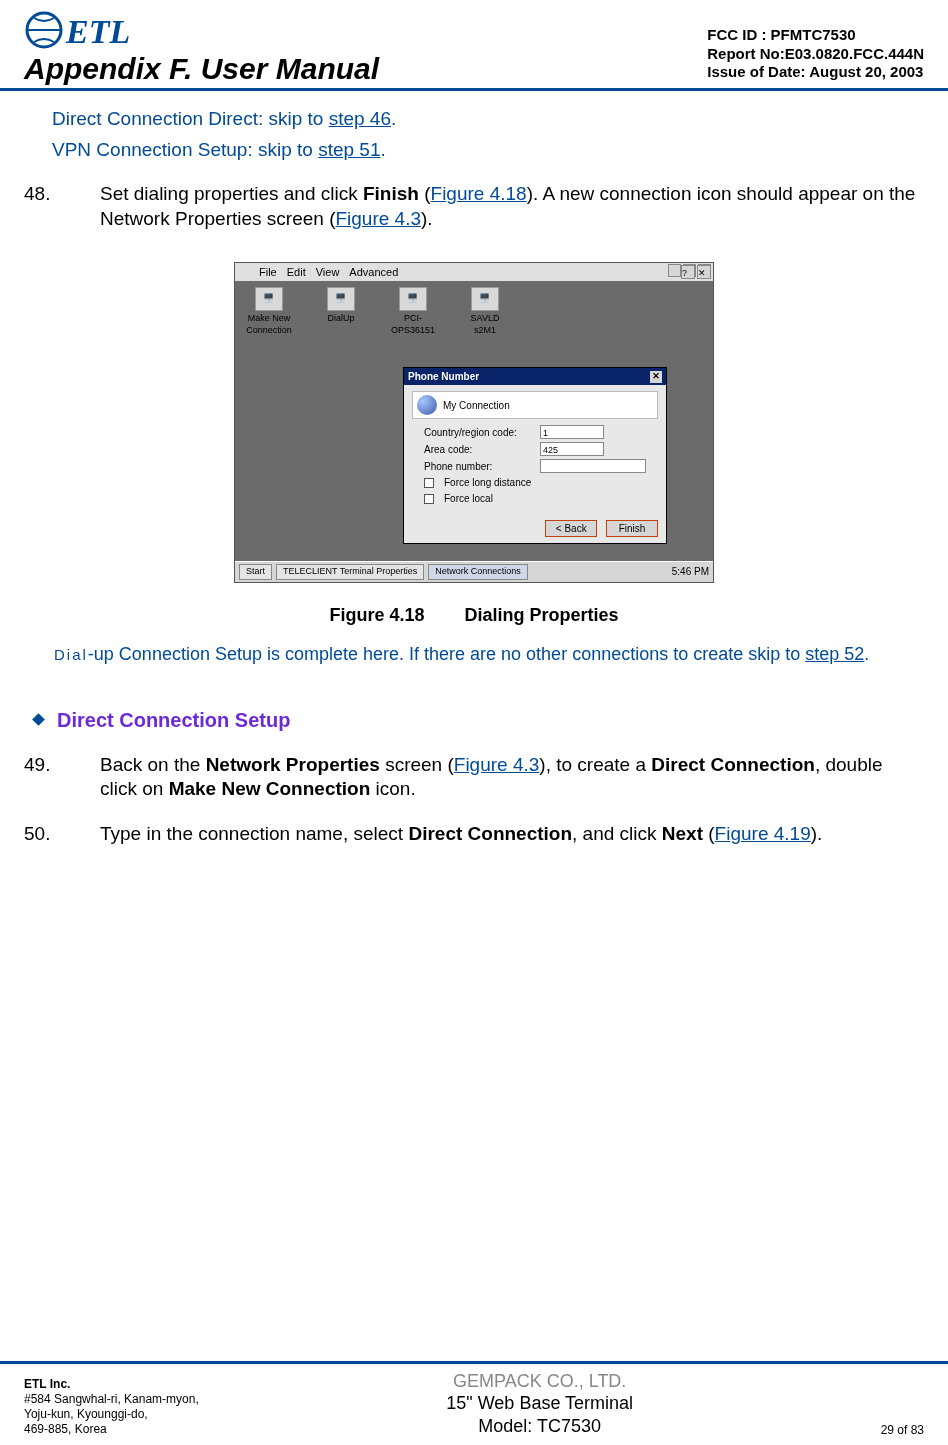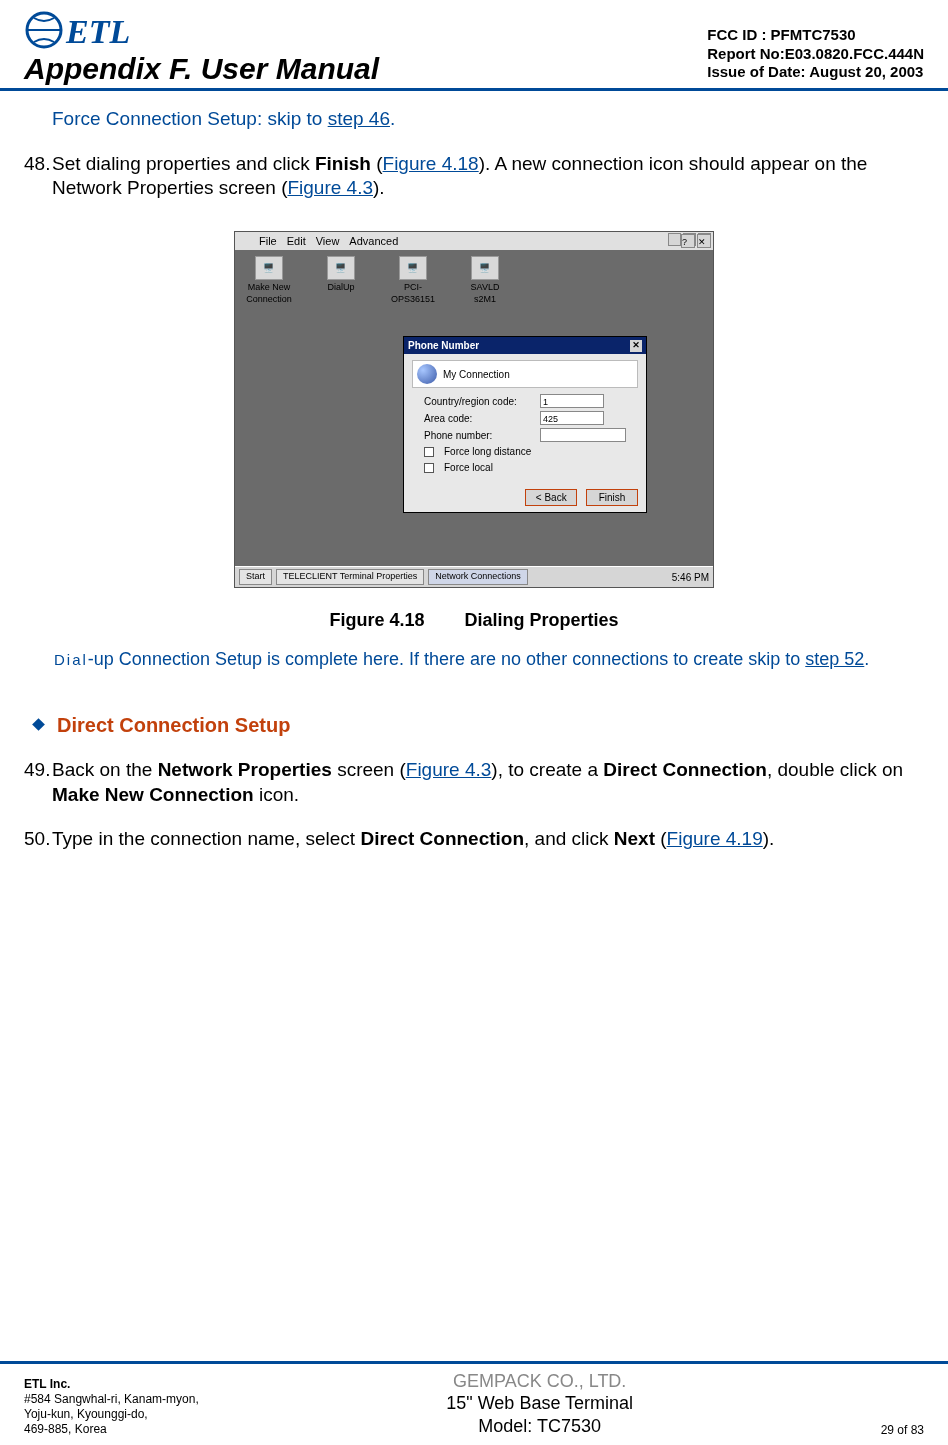--- a/index.html
+++ b/index.html
@@ -53,20 +53,21 @@
   }
   .step-link {
     color: #004a98;
     text-decoration: underline;
     cursor: pointer;
   }
   .para {
     color: #000;
     display: flex;
     margin-top: 20px;
+    gap: 48px;
   }
   .para .num { min-width: 28px; }
   .para .txt { flex: 1; }
   .bold { font-weight: bold; }
   .fig-link {
     color: #004a98;
     text-decoration: underline;
     cursor: pointer;
   }
   .figure-block {
@@ -92,21 +93,21 @@
     gap: 14px;
     margin: 40px 0 16px 4px;
   }
   .diamond {
     width: 9px; height: 9px;
     background: #004a98;
     transform: rotate(45deg);
     margin-left: 6px;
   }
   .section-heading .title {
-    color: #c2410c;
+    color: #6d28d9;
     font-weight: bold;
     font-size: 20px;
   }
 
   
   .window {
     width: 480px;
     margin: 0 auto;
     border: 1px solid #555;
     background: #6b6b6b;
@@ -148,21 +149,21 @@
   .desk-icon .glyph {
     width: 28px; height: 24px;
     background: #d9d9d9;
     border: 1px solid #999;
     margin: 0 auto 2px;
     display:flex; align-items:center; justify-content:center;
   }
   .dialog {
     position: absolute;
     top: 86px; left: 168px;
-    width: 244px;
+    width: 264px;
     background: #e8e8e8;
     border: 1px solid #000;
   }
   .dialog .titlebar {
     background: #0a246a;
     color: #fff;
     font-size: 10px;
     font-weight: bold;
     padding: 2px 4px;
     display:flex; justify-content:space-between; align-items:center;
@@ -195,21 +196,20 @@
     display:inline-block; min-width:52px;
     border:1px solid #c2410c; background:#d6d6d6;
     font-size:10px; text-align:center; padding:1px 6px;
     margin-left:6px;
   }
   .taskbar {
     background:#d6d6d6;
     display:flex; align-items:center; justify-content:space-between;
     font-size:10px; padding:2px 4px;
     border-top:1px solid #fff;
-    margin-top:36px;
   }
   .taskbar-left { display:flex; gap:4px; align-items:center; }
   .task-btn {
     border:1px solid #888; background:#e4e4e4; padding:1px 6px;
     font-size:9px;
   }
   .task-btn.active { background:#cfd6e8; }
   .menubar .qm { width:13px; height:13px; }
   .questionmark::before{ content:"?"; font-size:9px; }
   .x-mark::before{ content:"✕"; font-size:9px; }
@@ -249,21 +249,24 @@
   <div class="header-right">
     <div>FCC ID : PFMTC7530</div>
     <div>Report No:E03.0820.FCC.444N</div>
     <div>Issue of Date:  August 20, 2003</div>
   </div>
 </div>
 
 <div class="content">
 
   <div class="skip-line">
-    <span>Force Connection Setup: skip to </span><span class="step-link">step 46</span><span>.</span>
+    <span>Direct Connection Direct: skip to </span><span class="step-link">step 46</span><span>.</span>
+  </div>
+  <div class="skip-line">
+    <span>VPN Connection Setup: skip to </span><span class="step-link">step 51</span><span>.</span>
   </div>
 
   <div class="para">
     <span class="num">48.</span>
     <span class="txt">
       <span>Set dialing properties and click </span><span class="bold">Finish</span><span> (</span><span class="fig-link">Figure 4.18</span><span>).  A new connection icon should appear on the Network Properties screen (</span><span class="fig-link">Figure 4.3</span><span>).</span>
     </span>
   </div>
 
   <div class="figure-block">

